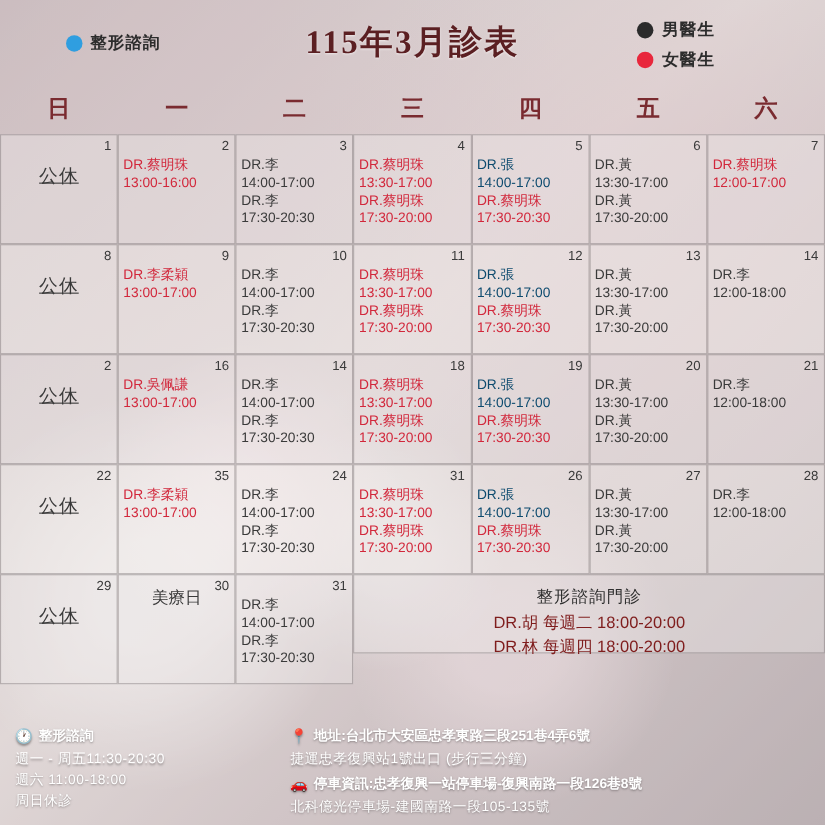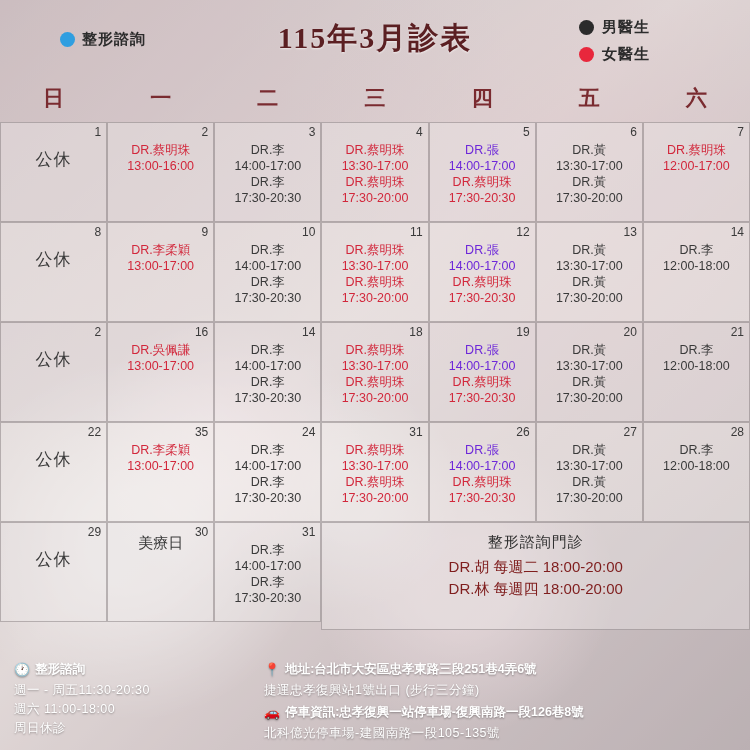--- a/index.html
+++ b/index.html
@@ -53,33 +53,33 @@
     height:100px;
     border:1px solid rgba(120,110,112,0.45);
     background:rgba(236,232,230,0.42);
     position:relative;
     box-sizing:border-box;
     padding:3px 4px 0 4px;
     overflow:hidden;
   }
   .cell.alt{background:rgba(242,238,236,0.50);}
   .daynum{position:absolute;top:2px;right:5px;font-size:12px;color:#3a3a3a;}
-  .body{margin-top:16px;text-align:center;font-size:12.5px;line-height:16px;}
+  .body{margin-top:16px;font-size:12.5px;line-height:16px;}
   .line{white-space:nowrap;}
   .c-red{color:#d2273b;}
-  .c-blue{color:#6d28d9;}
+  .c-blue{color:#0c4a6e;}
   .c-dark{color:#3a3a3a;}
   .closed{
     margin-top:22px;text-align:center;font-size:17px;color:#3a3a3a;
-    letter-spacing:1px;
+    text-decoration:underline;letter-spacing:1px;
   }
   .plain-center{margin-top:8px;text-align:center;font-size:15px;color:#3a3a3a;}
   .merged{
     grid-column:span 4;
-    height:108px;
+    height:72px;
     border:1px solid rgba(120,110,112,0.45);
     background:rgba(236,232,230,0.42);
     box-sizing:border-box;
     padding:10px 0 0 0;
   }
   .merged .mtitle{text-align:center;font-size:15px;color:#2e2e2e;margin-bottom:4px;letter-spacing:1px;}
   .merged .mline{text-align:center;font-size:15px;color:#7f1d1d;line-height:22px;}
 
   
   .footer{

